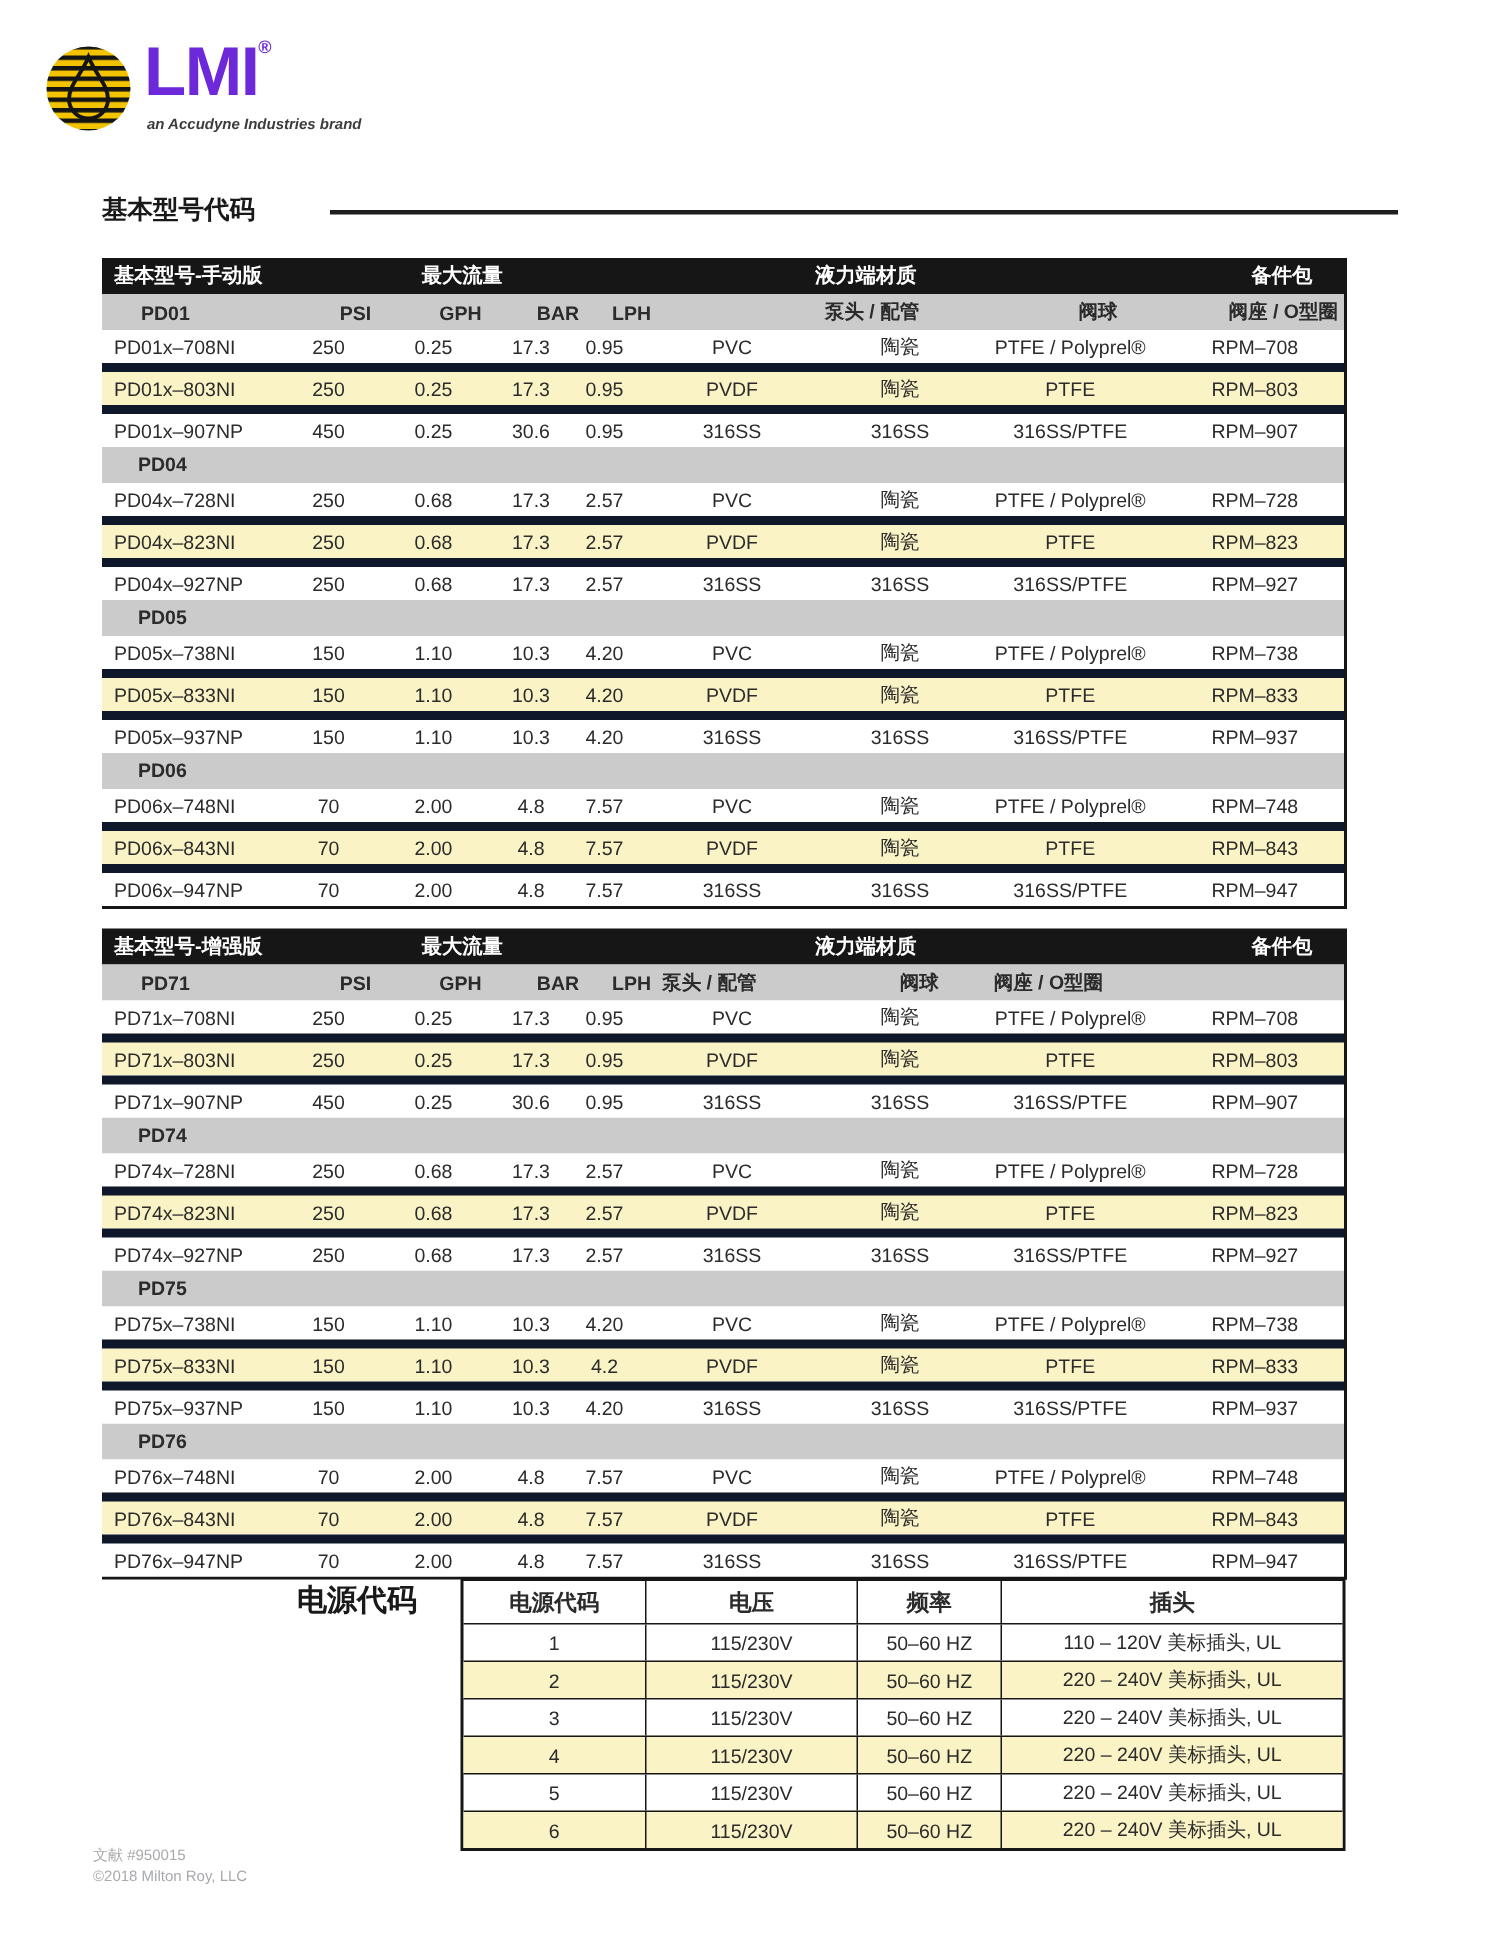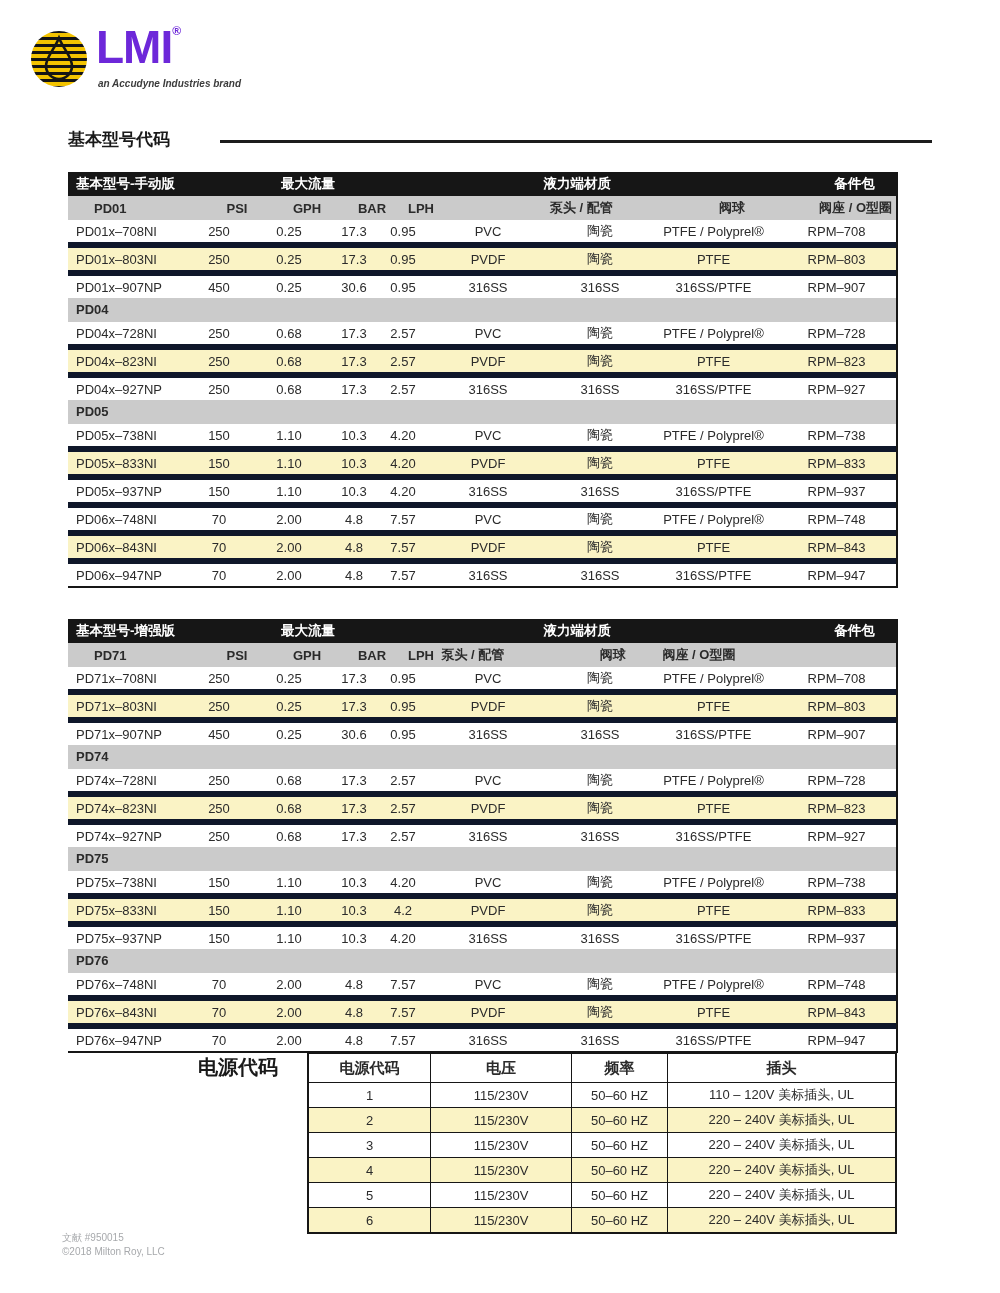--- a/index.html
+++ b/index.html
@@ -23,21 +23,21 @@
   .bt{position:absolute;left:68px;width:830px;border-right:2px solid #161616;border-bottom:2px solid #161616;box-sizing:border-box;}
   .r{display:grid;grid-template-columns:122px 58px 82px 48px 50px 120px 104px 123px 123px;
      align-items:center;height:22px;font-size:13px;position:relative;}
   .r>div{white-space:nowrap;overflow:visible;}
   .cm{text-align:left;padding-left:8px;}
   .cc{text-align:center;}
   .hd{display:block;background:#161616;color:#ffffff;font-weight:700;height:24px;line-height:24px;
       padding-left:8px;position:relative;font-size:13.5px;box-sizing:border-box;}
   .sub{background:#cbcbcb;font-weight:700;height:24px;padding-left:18px;}
   .secrow{display:block;background:#cbcbcb;font-weight:700;height:24px;line-height:24px;
-          padding-left:8px;font-size:13px;box-sizing:border-box;}
+          padding-left:24px;font-size:13px;box-sizing:border-box;}
   .data{background:#ffffff;}
   .data.alt{background:#faf3c5;}
   .data + .data{border-top:6px solid #0f172a;}
   .abs{position:absolute;top:50%;transform:translate(-50%,-50%);white-space:nowrap;}
   .hd .flow{left:29%;}
   .hd .mat{left:61.5%;}
   .hd .kitl{left:95%;}
   .t1s .sh{left:62%;}
   .t1s .sb{left:80.2%;}
   .t1s .ss{left:auto;right:4px;transform:translate(0,-50%);}
@@ -200,20 +200,21 @@
       <div class="cc">150</div>
       <div class="cc">1.10</div>
       <div class="cc">10.3</div>
       <div class="cc">4.20</div>
       <div class="cc">316SS</div>
       <div class="cc">316SS</div>
       <div class="cc">316SS/PTFE</div>
       <div class="cc">RPM–937</div>
     </div>
 
+    <div class="secrow">PD06</div>
     <div class="r data">
       <div class="cm">PD06x–748NI</div>
       <div class="cc">70</div>
       <div class="cc">2.00</div>
       <div class="cc">4.8</div>
       <div class="cc">7.57</div>
       <div class="cc">PVC</div>
       <div class="cc">陶瓷</div>
       <div class="cc">PTFE / Polyprel®</div>
       <div class="cc">RPM–748</div>

